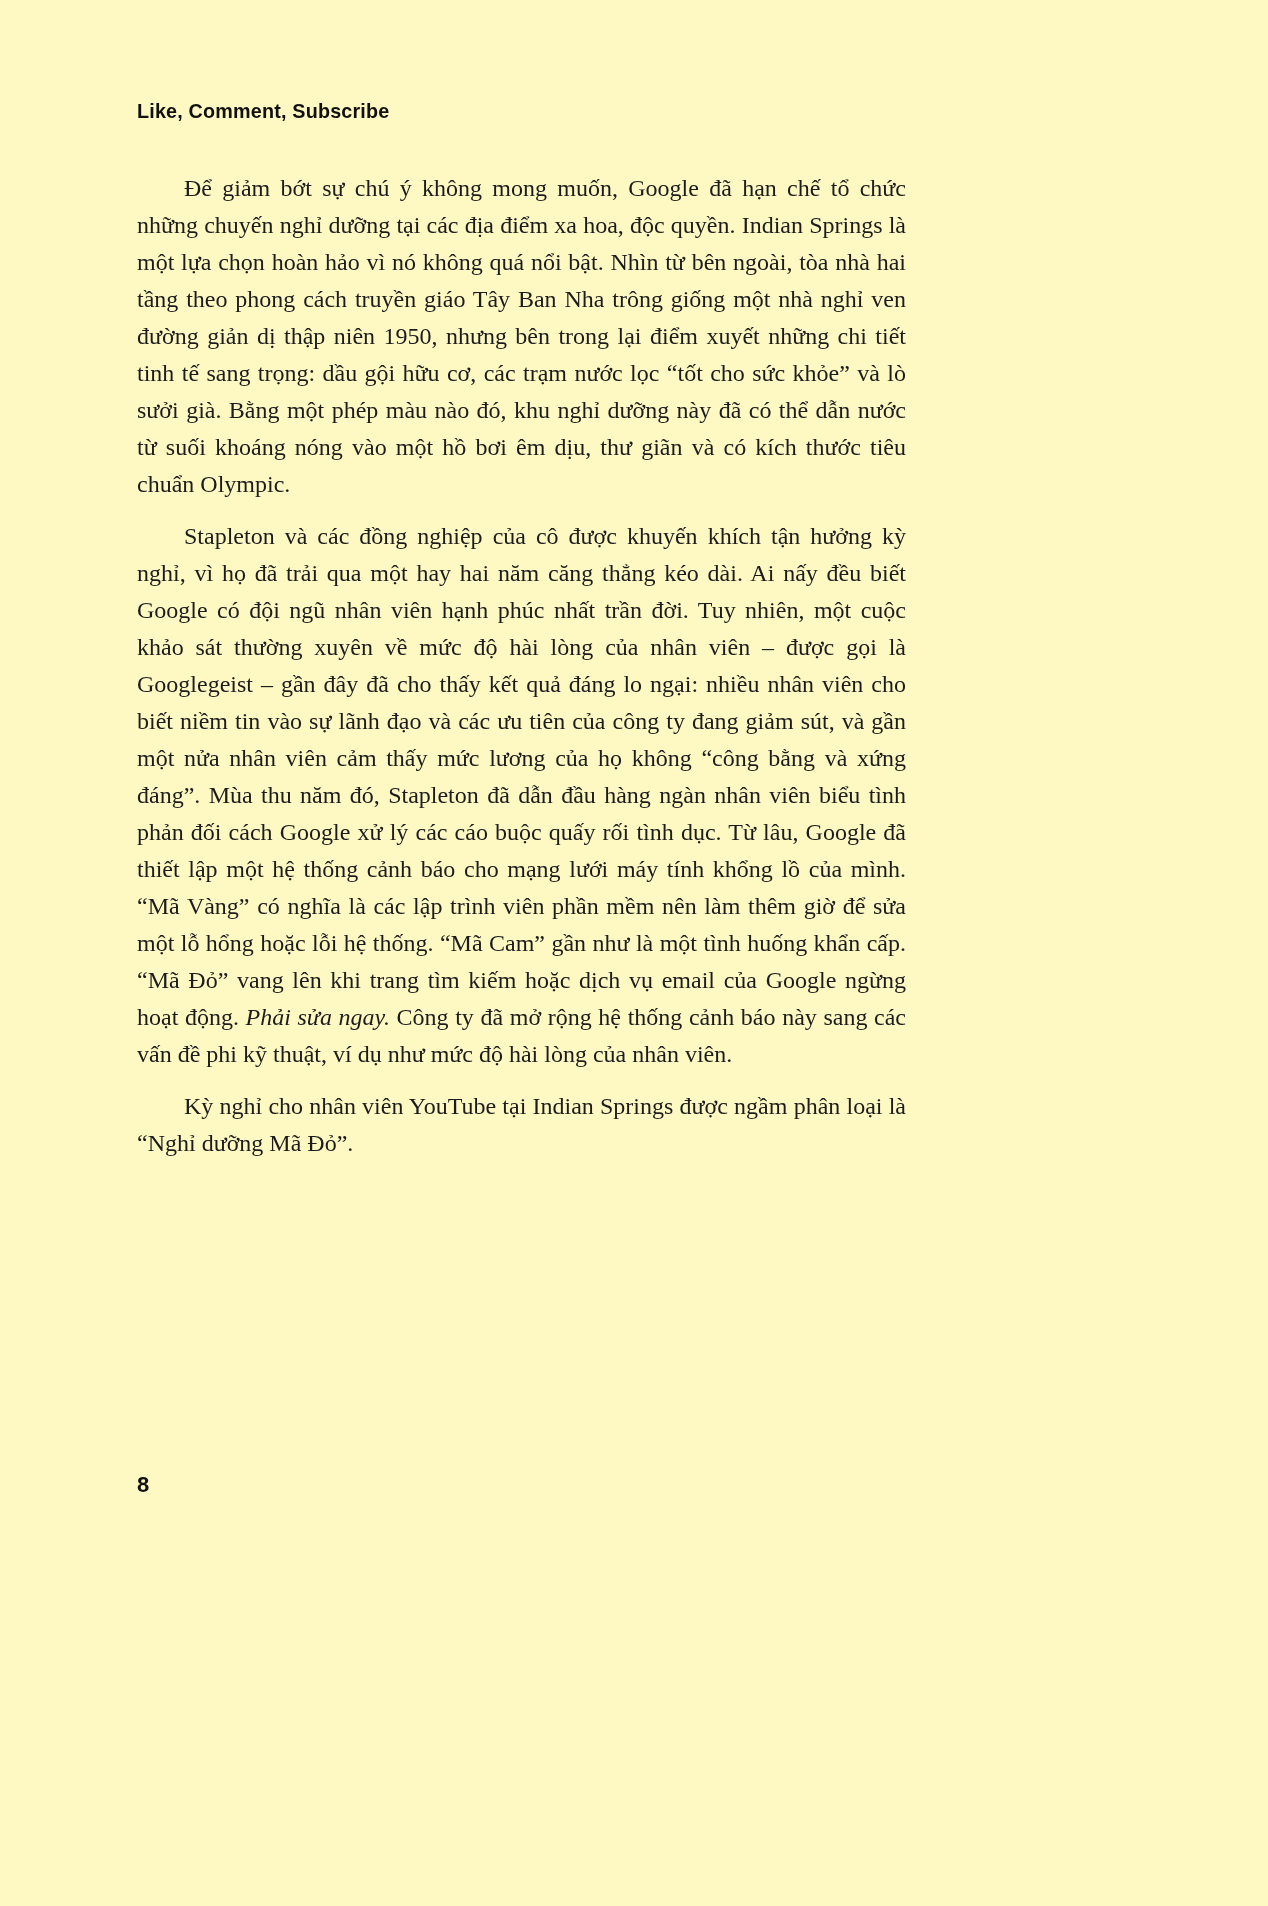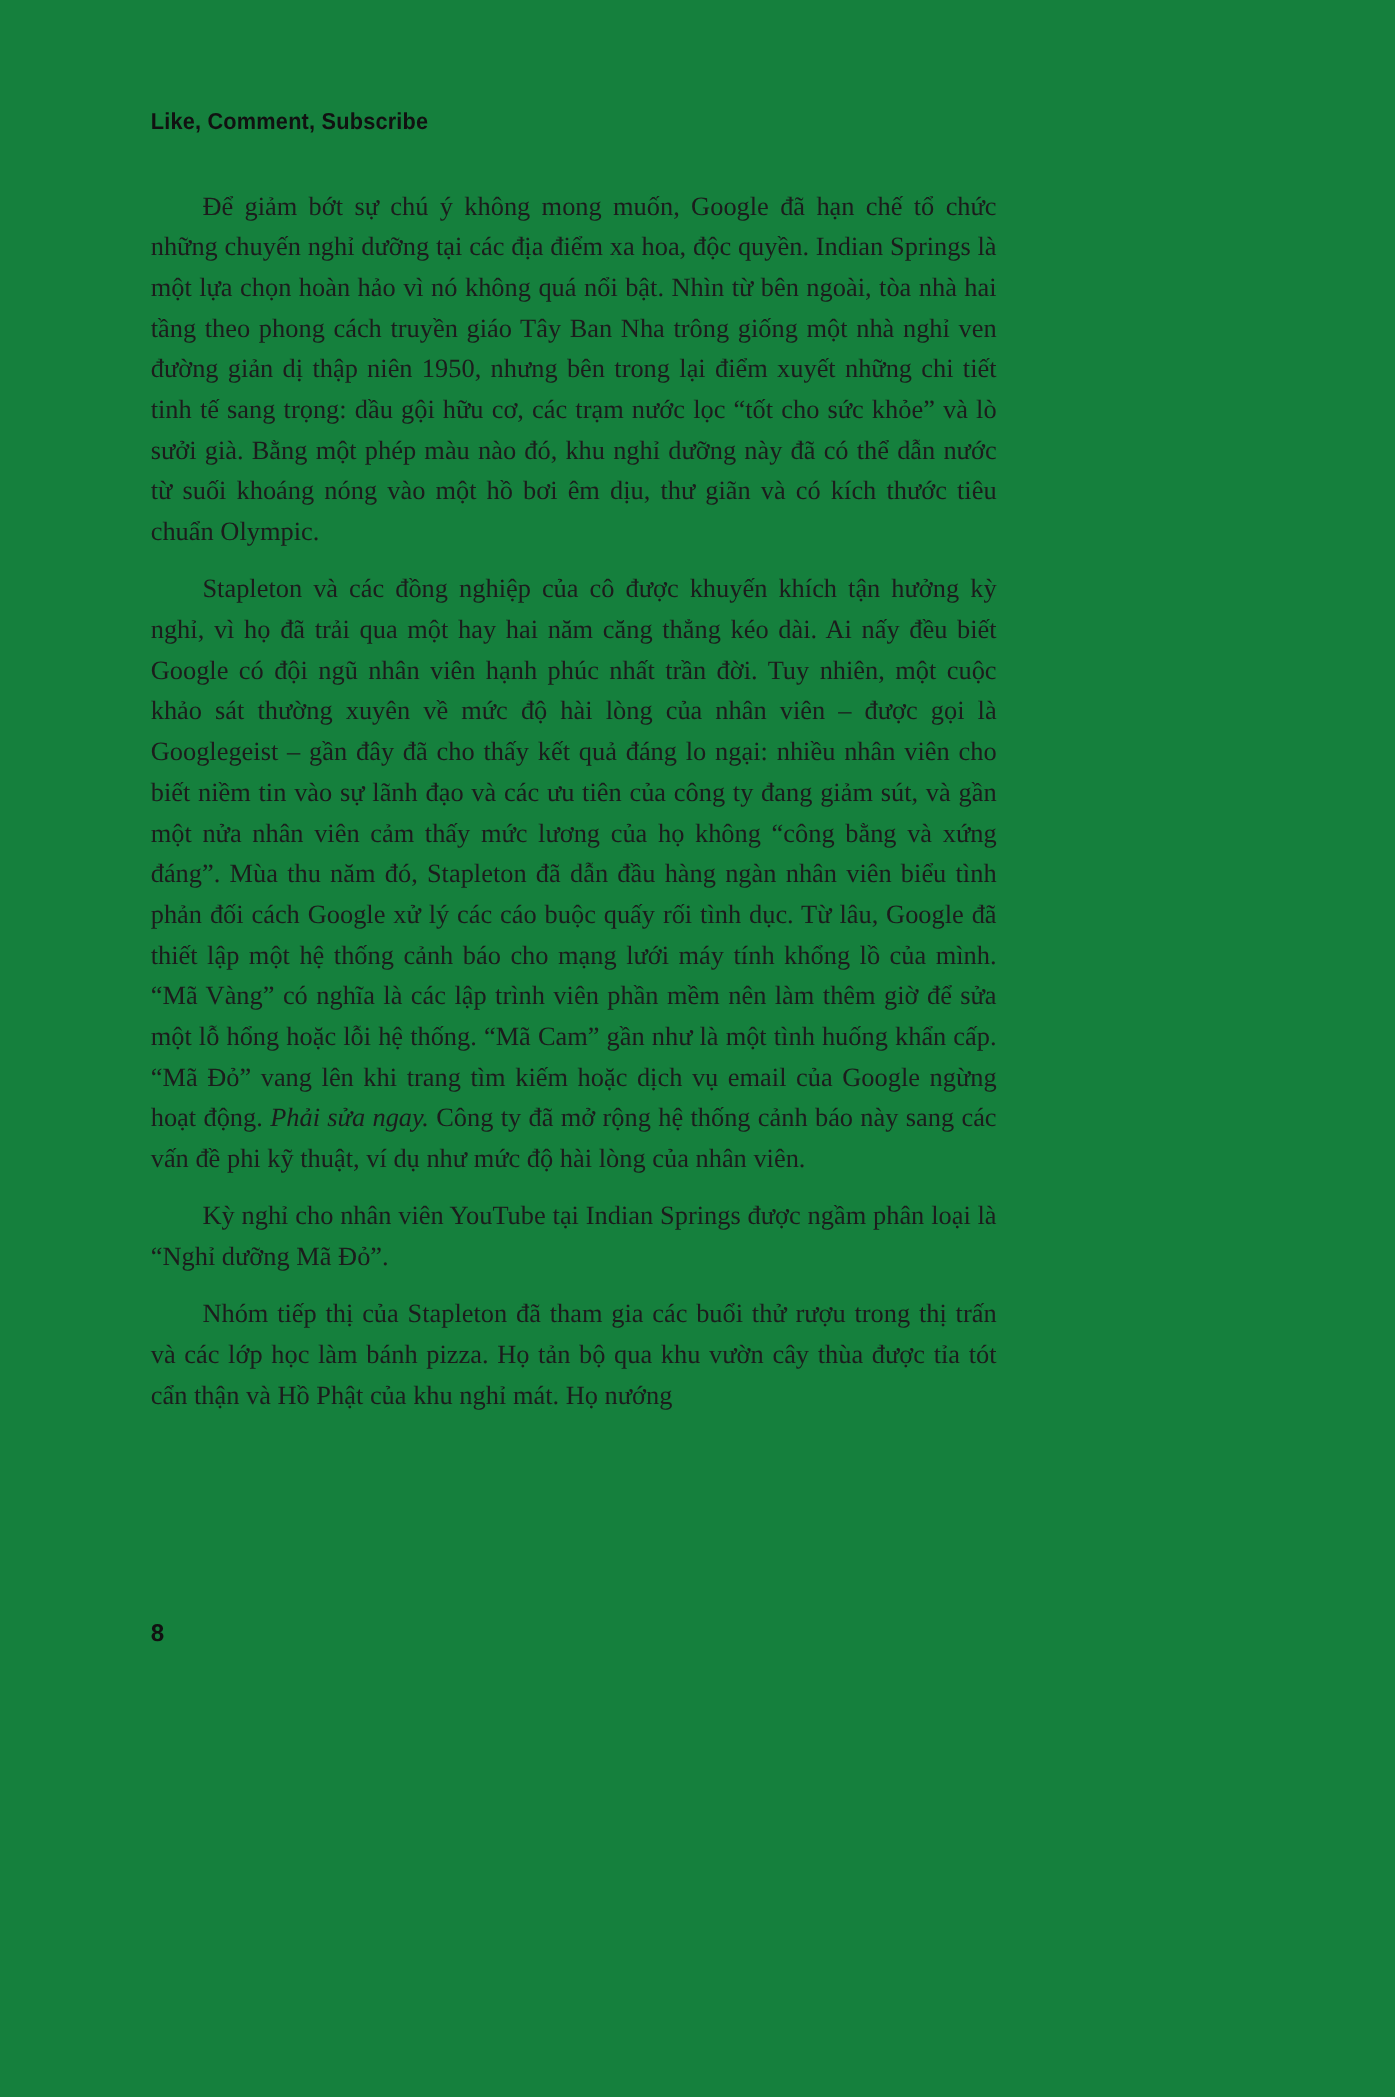--- a/index.html
+++ b/index.html
@@ -1,21 +1,21 @@
 <!DOCTYPE html>
 <html><head>
 <meta charset="utf-8">
 <style>
   * { box-sizing: border-box; }
   html, body { margin: 0; padding: 0; background: #ffffff; }
   .page {
     position: relative;
     width: 1268px;
     height: 1906px;
-    background: #15803d;
+    background: #fef9c3;
     color: #1c1c1c;
     font-family: "Liberation Serif", serif;
     overflow: hidden;
   }
   .running-head {
     position: absolute;
     left: 137px;
     top: 99px;
     font-family: "Liberation Sans", sans-serif;
     font-weight: 700;
@@ -59,19 +59,18 @@
   <div class="running-head">Like, Comment, Subscribe</div>
 
   <div class="body-text">
 
     <p><span>Để giảm bớt sự chú ý không mong muốn, Google đã hạn chế tổ chức những chuyến nghỉ dưỡng tại các địa điểm xa hoa, độc quyền. Indian Springs là một lựa chọn hoàn hảo vì nó không quá nổi bật. Nhìn từ bên ngoài, tòa nhà hai tầng theo phong cách truyền giáo Tây Ban Nha trông giống một nhà nghỉ ven đường giản dị thập niên 1950, nhưng bên trong lại điểm xuyết những chi tiết tinh tế sang trọng: dầu gội hữu cơ, các trạm nước lọc “tốt cho sức khỏe” và lò sưởi già. Bằng một phép màu nào đó, khu nghỉ dưỡng này đã có thể dẫn nước từ suối khoáng nóng vào một hồ bơi êm dịu, thư giãn và có kích thước tiêu chuẩn Olympic.</span></p>
 
     <p><span>Stapleton và các đồng nghiệp của cô được khuyến khích tận hưởng kỳ nghỉ, vì họ đã trải qua một hay hai năm căng thẳng kéo dài. Ai nấy đều biết Google có đội ngũ nhân viên hạnh phúc nhất trần đời. Tuy nhiên, một cuộc khảo sát thường xuyên về mức độ hài lòng của nhân viên – được gọi là Googlegeist – gần đây đã cho thấy kết quả đáng lo ngại: nhiều nhân viên cho biết niềm tin vào sự lãnh đạo và các ưu tiên của công ty đang giảm sút, và gần một nửa nhân viên cảm thấy mức lương của họ không “công bằng và xứng đáng”. Mùa thu năm đó, Stapleton đã dẫn đầu hàng ngàn nhân viên biểu tình phản đối cách Google xử lý các cáo buộc quấy rối tình dục. Từ lâu, Google đã thiết lập một hệ thống cảnh báo cho mạng lưới máy tính khổng lồ của mình. “Mã Vàng” có nghĩa là các lập trình viên phần mềm nên làm thêm giờ để sửa một lỗ hổng hoặc lỗi hệ thống. “Mã Cam” gần như là một tình huống khẩn cấp. “Mã Đỏ” vang lên khi trang tìm kiếm hoặc dịch vụ email của Google ngừng hoạt động. </span><span class="italic">Phải sửa ngay.</span><span> Công ty đã mở rộng hệ thống cảnh báo này sang các vấn đề phi kỹ thuật, ví dụ như mức độ hài lòng của nhân viên.</span></p>
 
     <p><span>Kỳ nghỉ cho nhân viên YouTube tại Indian Springs được ngầm phân loại là “Nghỉ dưỡng Mã Đỏ”.</span></p>
 
-    <p><span>Nhóm tiếp thị của Stapleton đã tham gia các buổi thử rượu trong thị trấn và các lớp học làm bánh pizza. Họ tản bộ qua khu vườn cây thùa được tỉa tót cẩn thận và Hồ Phật của khu nghỉ mát. Họ nướng</span></p>
 
   </div>
 
   <div class="page-number">8</div>
 
 </div>
 
 </body></html>

